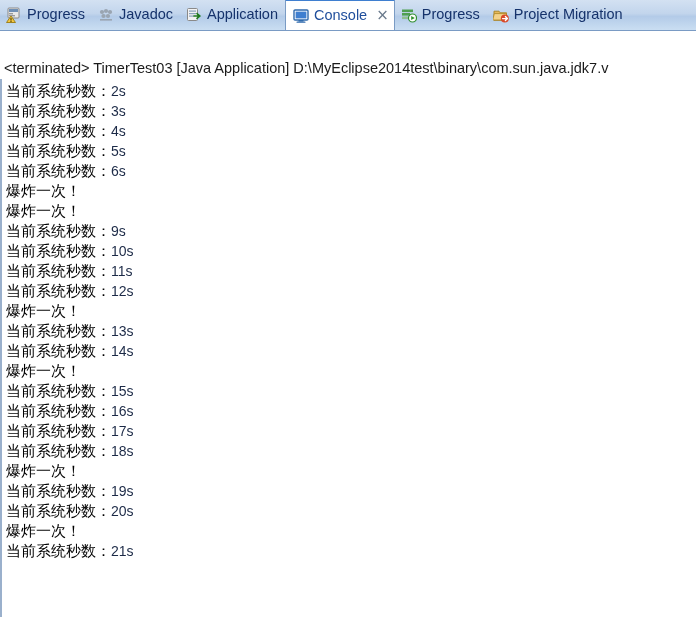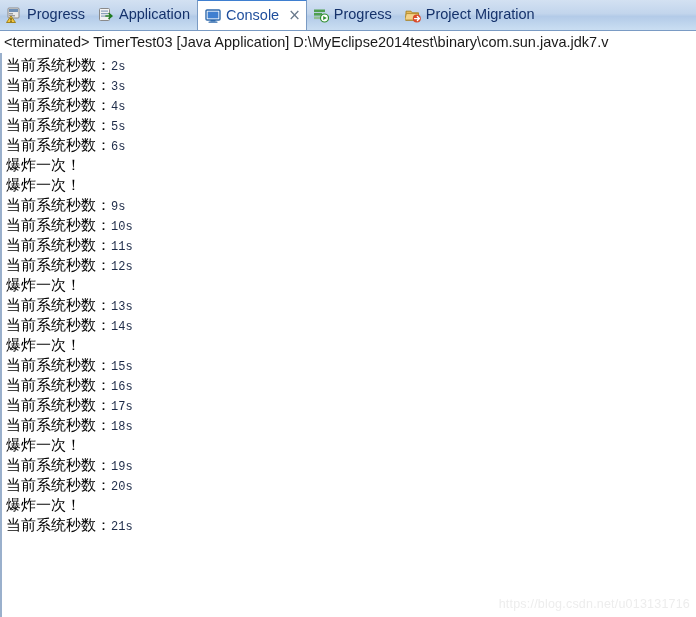--- a/index.html
+++ b/index.html
@@ -71,20 +71,21 @@
   #launch-line {
     height: 22px;
     line-height: 22px;
     font-size: 14.5px;
     color: #1a1a1a;
     padding-left: 4px;
     white-space: nowrap;
     overflow: hidden;
     background: #ffffff;
     font-family: "Liberation Sans", sans-serif;
+    margin-top: 26px;
   }
 
   
   #console-body {
     position: relative;
     background: #ffffff;
     height: 564px;
     box-sizing: border-box;
     border-left: 2px solid #9ab0cc;
     overflow: hidden;
@@ -95,22 +96,22 @@
   .cline {
     height: 20px;
     line-height: 20px;
     font-size: 15px;
     color: #000000;
     white-space: pre;
     font-family: "DejaVu Sans", "Liberation Sans", sans-serif;
     letter-spacing: 0px;
   }
   .cline .num {
-    font-family: Liberation Mono, monospace;
-    font-size: 12px;
+    font-family: Liberation Sans, sans-serif;
+    font-size: 14px;
     color: #1c2a47;
     text-align: right;
   }
 
   
   #watermark {
     position: absolute;
     right: 6px;
     bottom: 6px;
     font-size: 12.5px;
@@ -133,20 +134,35 @@
         <rect x="3" y="6" width="4" height="1.4" fill="#9a9a9a"></rect>
         <rect x="3" y="8" width="6" height="1.4" fill="#9a9a9a"></rect>
         <path d="M5 9 L9.5 15.5 L0.5 15.5 Z" fill="#f5c842" stroke="#9a7a10" stroke-width="0.9"></path>
         <rect x="4.5" y="11" width="1" height="2.6" fill="#3a2c00"></rect>
         <rect x="4.5" y="14" width="1" height="1" fill="#3a2c00"></rect>
       </svg>
     </span>
     <span class="tab-label">Progress</span>
   </div>
 
+  <div class="tab">
+    <span class="ticon">
+      <svg width="16" height="16" viewBox="0 0 16 16">
+        <g fill="#9aa5b1">
+          <circle cx="4" cy="5" r="2.1"></circle>
+          <circle cx="8" cy="4" r="2.1"></circle>
+          <circle cx="12" cy="5" r="2.1"></circle>
+          <circle cx="5.5" cy="9" r="2.1"></circle>
+          <circle cx="10" cy="9" r="2.1"></circle>
+        </g>
+        <rect x="2" y="12" width="12" height="1.6" fill="#9aa5b1"></rect>
+      </svg>
+    </span>
+    <span class="tab-label">Javadoc</span>
+  </div>
 
   <div class="tab">
     <span class="ticon">
       <svg width="16" height="16" viewBox="0 0 16 16">
         <rect x="1.5" y="1.5" width="10" height="12" rx="1" fill="#f2f2f2" stroke="#8a8a8a" stroke-width="1"></rect>
         <rect x="3" y="3.5" width="7" height="1.2" fill="#8aa0bb"></rect>
         <rect x="3" y="6" width="7" height="1.2" fill="#8aa0bb"></rect>
         <rect x="3" y="8.5" width="5" height="1.2" fill="#8aa0bb"></rect>
         <path d="M8 9 h5.5 M11 6.6 l3 2.4 l-3 2.4" fill="none" stroke="#1f7a1f" stroke-width="1.6" stroke-linecap="round" stroke-linejoin="round"></path>
       </svg>

